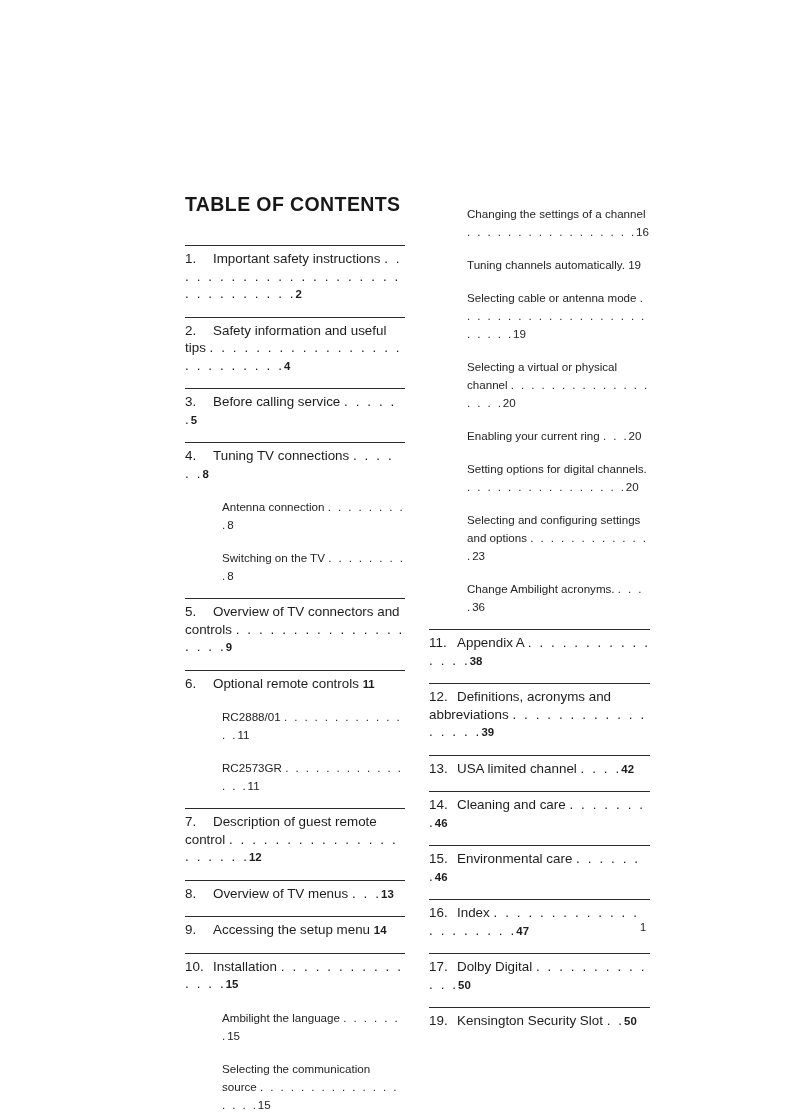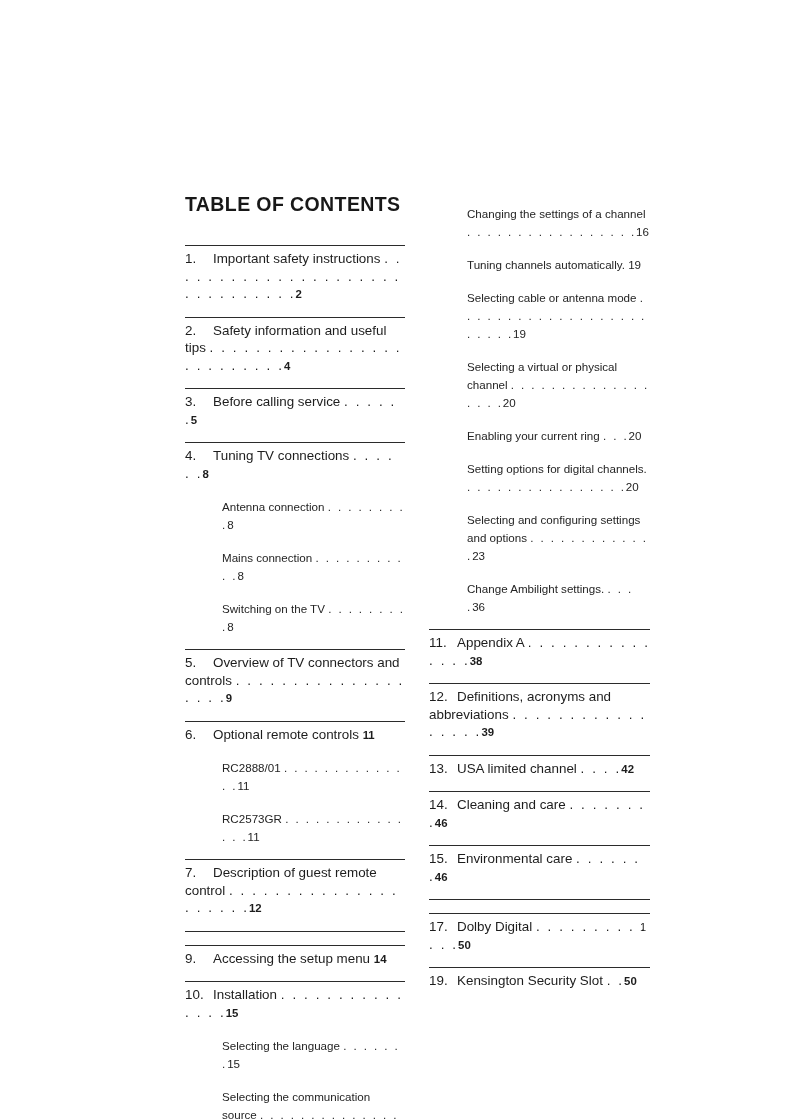--- a/index.html
+++ b/index.html
@@ -127,61 +127,62 @@
     <div class="col-inner" id="left-col">
         <div class="rule"></div>
         <div class="chapter"><span class="num">1.</span><span class="body"><span>Important safety instructions</span> <span class="leader">. . . . . . . . . . . . . . . . . . . . . . . . . . . . . . .</span><span class="pg">2</span></span></div>
         <div class="rule rule-gap-top"></div>
         <div class="chapter"><span class="num">2.</span><span class="body"><span>Safety information and useful tips</span> <span class="leader">. . . . . . . . . . . . . . . . . . . . . . . . . .</span><span class="pg">4</span></span></div>
         <div class="rule rule-gap-top"></div>
         <div class="chapter"><span class="num">3.</span><span class="body"><span>Before calling service</span> <span class="leader">. . . . . .</span><span class="pg">5</span></span></div>
         <div class="rule rule-gap-top"></div>
         <div class="chapter"><span class="num">4.</span><span class="body"><span>Tuning TV connections</span> <span class="leader">. . . . . .</span><span class="pg">8</span></span></div>
         <div class="subitem"><span>Antenna connection</span> <span class="leader">. . . . . . . . .</span><span class="pg">8</span></div>
-        <div class="subitem"><span>Mains connection</span> <span class="leader">. . . . . . . . . . .</span><span class="pg">8</span></div>
         <div class="subitem"><span>Switching on the TV</span> <span class="leader">. . . . . . . . .</span><span class="pg">8</span></div>
         <div class="rule rule-gap-top"></div>
         <div class="chapter"><span class="num">5.</span><span class="body"><span>Overview of TV connectors and controls</span> <span class="leader">. . . . . . . . . . . . . . . . . . .</span><span class="pg">9</span></span></div>
         <div class="rule rule-gap-top"></div>
         <div class="chapter"><span class="num">6.</span><span class="body"><span>Optional remote controls</span> <span class="leader"></span><span class="pg">11</span></span></div>
         <div class="subitem"><span>RC2888/01</span> <span class="leader">. . . . . . . . . . . . . .</span><span class="pg">11</span></div>
         <div class="subitem"><span>RC2573GR</span> <span class="leader">. . . . . . . . . . . . . . .</span><span class="pg">11</span></div>
         <div class="rule rule-gap-top"></div>
         <div class="chapter"><span class="num">7.</span><span class="body"><span>Description of guest remote control</span> <span class="leader">. . . . . . . . . . . . . . . . . . . . .</span><span class="pg">12</span></span></div>
         <div class="rule rule-gap-top"></div>
+        <div class="chapter"><span class="num">8.</span><span class="body"><span>Overview of TV menus</span> <span class="leader">. . .</span><span class="pg">13</span></span></div>
         <div class="rule rule-gap-top"></div>
         <div class="chapter"><span class="num">9.</span><span class="body"><span>Accessing the setup menu</span> <span class="leader"></span><span class="pg">14</span></span></div>
         <div class="rule rule-gap-top"></div>
         <div class="chapter"><span class="num">10.</span><span class="body"><span>Installation</span> <span class="leader">. . . . . . . . . . . . . . .</span><span class="pg">15</span></span></div>
-        <div class="subitem"><span>Selecting the language</span> <span class="leader">. . . . . . .</span><span class="pg">15</span></div>
+        <div class="subitem"><span>Ambilight the language</span> <span class="leader">. . . . . . .</span><span class="pg">15</span></div>
         <div class="subitem"><span>Selecting the communication source</span> <span class="leader">. . . . . . . . . . . . . . . . . .</span><span class="pg">15</span></div>
       </div>
   </div>
 
   <div class="column col-right">
     <div class="col-inner" id="right-col">
         <div class="subitem"><span>Changing the settings of a channel</span> <span class="leader">. . . . . . . . . . . . . . . . .</span><span class="pg">16</span></div>
         <div class="subitem"><span>Tuning channels automatically.</span> <span class="leader"></span><span class="pg">19</span></div>
         <div class="subitem"><span>Selecting cable or antenna mode</span> <span class="leader">. . . . . . . . . . . . . . . . . . . . . . . .</span><span class="pg">19</span></div>
         <div class="subitem"><span>Selecting a virtual or physical channel</span> <span class="leader">. . . . . . . . . . . . . . . . . .</span><span class="pg">20</span></div>
         <div class="subitem"><span>Enabling your current ring</span> <span class="leader">. . .</span><span class="pg">20</span></div>
         <div class="subitem"><span>Setting options for digital channels.</span> <span class="leader">. . . . . . . . . . . . . . . .</span><span class="pg">20</span></div>
         <div class="subitem"><span>Selecting and configuring settings and options</span> <span class="leader">. . . . . . . . . . . . .</span><span class="pg">23</span></div>
-        <div class="subitem"><span>Change Ambilight settings.</span> <span class="leader">. . . .</span><span class="pg">36</span></div>
+        <div class="subitem"><span>Change Ambilight acronyms.</span> <span class="leader">. . . .</span><span class="pg">36</span></div>
         <div class="rule rule-gap-top"></div>
         <div class="chapter"><span class="num">11.</span><span class="body"><span>Appendix A</span> <span class="leader">. . . . . . . . . . . . . . .</span><span class="pg">38</span></span></div>
         <div class="rule rule-gap-top"></div>
         <div class="chapter"><span class="num">12.</span><span class="body"><span>Definitions, acronyms and abbreviations</span> <span class="leader">. . . . . . . . . . . . . . . . .</span><span class="pg">39</span></span></div>
         <div class="rule rule-gap-top"></div>
         <div class="chapter"><span class="num">13.</span><span class="body"><span>USA limited channel</span> <span class="leader">. . . .</span><span class="pg">42</span></span></div>
         <div class="rule rule-gap-top"></div>
         <div class="chapter"><span class="num">14.</span><span class="body"><span>Cleaning and care</span> <span class="leader">. . . . . . . .</span><span class="pg">46</span></span></div>
         <div class="rule rule-gap-top"></div>
         <div class="chapter"><span class="num">15.</span><span class="body"><span>Environmental care</span> <span class="leader">. . . . . . .</span><span class="pg">46</span></span></div>
         <div class="rule rule-gap-top"></div>
+        <div class="chapter"><span class="num">16.</span><span class="body"><span>Index</span> <span class="leader">. . . . . . . . . . . . . . . . . . . . .</span><span class="pg">47</span></span></div>
         <div class="rule rule-gap-top"></div>
         <div class="chapter"><span class="num">17.</span><span class="body"><span>Dolby Digital</span> <span class="leader">. . . . . . . . . . . . .</span><span class="pg">50</span></span></div>
         <div class="rule rule-gap-top"></div>
         <div class="chapter"><span class="num">19.</span><span class="body"><span>Kensington Security Slot</span> <span class="leader">. .</span><span class="pg">50</span></span></div>
       </div>
   </div>
 
   <div class="page-number">1</div>
 
 </div>

